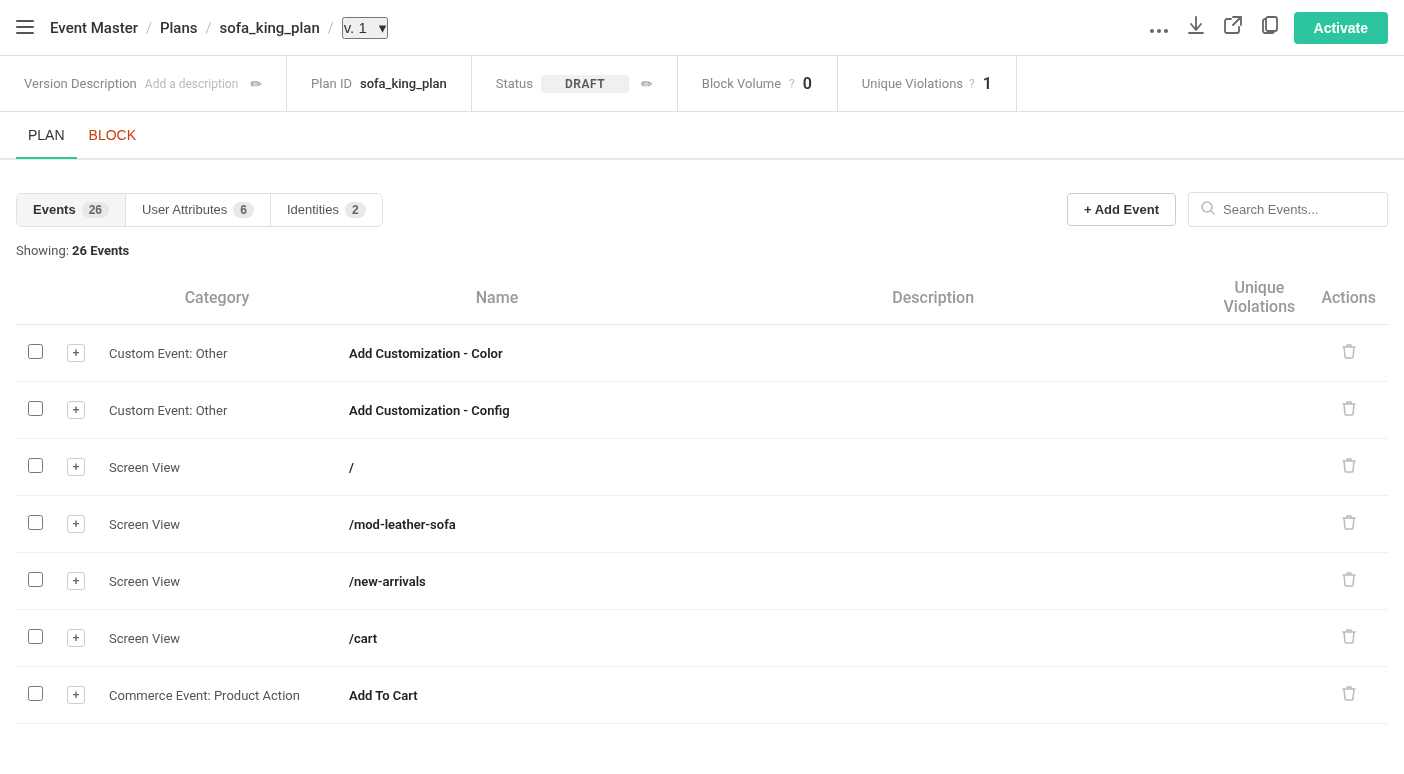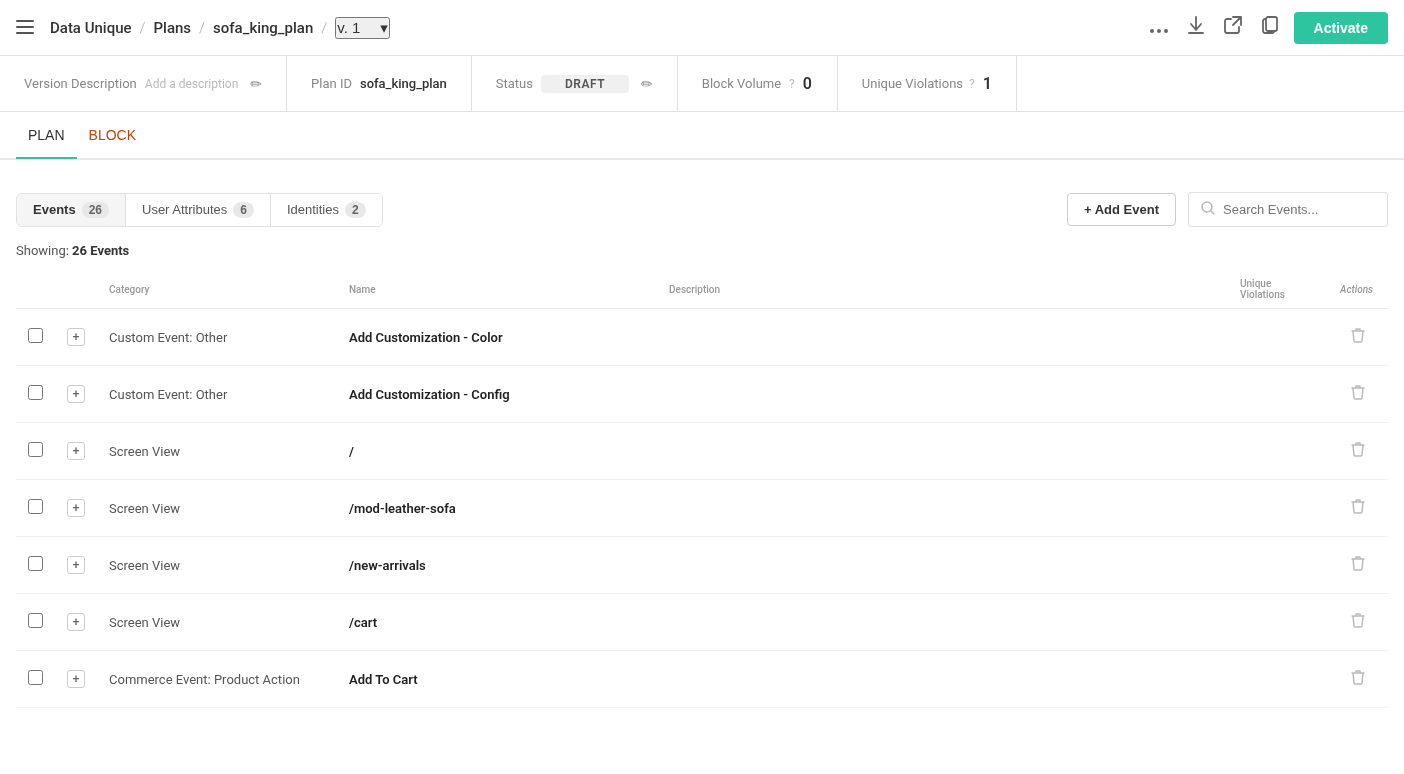--- a/index.html
+++ b/index.html
@@ -7,21 +7,21 @@
 
     
     .top-nav {
       display: flex; align-items: center; padding: 0 16px; height: 56px;
       border-bottom: 1px solid #e0e0e0; background: #fff;
     }
     .menu-icon { margin-right: 16px; cursor: pointer; color: #555; font-size: 18px; }
     .breadcrumb { display: flex; align-items: center; gap: 8px; font-size: 15px; font-weight: 500; color: #333; }
     .breadcrumb-sep { color: #aaa; font-weight: 300; }
     .version-btn {
-      display: flex; align-items: center; gap: 20px; cursor: pointer;
+      display: flex; align-items: center; gap: 12px; cursor: pointer;
       color: #333; font-size: 15px; font-weight: 500;
     }
     .nav-actions { margin-left: auto; display: flex; align-items: center; gap: 12px; }
     .nav-icon-btn { background: none; border: none; cursor: pointer; color: #666; font-size: 18px; padding: 4px; }
     .activate-btn {
       background: #2cc5a0; color: #fff; border: none; border-radius: 4px;
       padding: 8px 20px; font-size: 14px; font-weight: 600; cursor: pointer;
     }
 
     
@@ -98,21 +98,21 @@
     }
     .search-icon-el { color: #bbb; font-size: 14px; }
 
     
     .showing-label { padding: 8px 0 12px 0; font-size: 13px; color: #555; }
     .showing-label strong { color: #333; }
 
     
     .events-table { width: 100%; border-collapse: collapse; }
     .events-table th {
-      text-align: left; font-size: 10px; color: #999; font-weight: 500;
+      text-align: center; font-size: 16px; color: #999; font-weight: 500;
       padding: 8px 12px; border-bottom: 1px solid #e8e8e8;
     }
     .events-table td {
       padding: 14px 12px; border-bottom: 1px solid #f0f0f0;
       font-size: 13px; color: #555; vertical-align: middle;
     }
     .events-table td.name-cell { font-weight: 600; color: #222; }
     .col-check { width: 36px; }
     .col-expand { width: 32px; }
     .col-category { width: 240px; }
@@ -123,35 +123,35 @@
     .delete-btn {
       background: none; border: none; cursor: pointer; color: #bbb; font-size: 16px; padding: 4px 8px;
     }
     .row-checkbox { width: 15px; height: 15px; cursor: pointer; accent-color: #2cc5a0; }
     .expand-btn {
       background: #fff; border: 1px solid #ccc; border-radius: 3px;
       width: 18px; height: 18px; display: flex; align-items: center; justify-content: center;
       cursor: pointer; font-size: 12px; color: #666; font-weight: bold;
     }
     .th-violations { text-align: right; }
-    .th-actions { text-align: center; font-style: italic; }
+    .th-actions { text-align: center; }
   </style>
 </head>
 <body>
 
 <nav class="top-nav">
   <span class="menu-icon">
     <svg width="18" height="14" viewBox="0 0 18 14" fill="none">
       <rect y="0" width="18" height="2" rx="1" fill="#555"></rect>
       <rect y="6" width="18" height="2" rx="1" fill="#555"></rect>
       <rect y="12" width="18" height="2" rx="1" fill="#555"></rect>
     </svg>
   </span>
   <div class="breadcrumb">
-    <span>Data Unique</span>
+    <span>Event Master</span>
     <span class="breadcrumb-sep">/</span>
     <span>Plans</span>
     <span class="breadcrumb-sep">/</span>
     <span>sofa_king_plan</span>
     <span class="breadcrumb-sep">/</span>
     <button class="version-btn">
       <span>v. 1</span>
       <span>▾</span>
     </button>
   </div>

